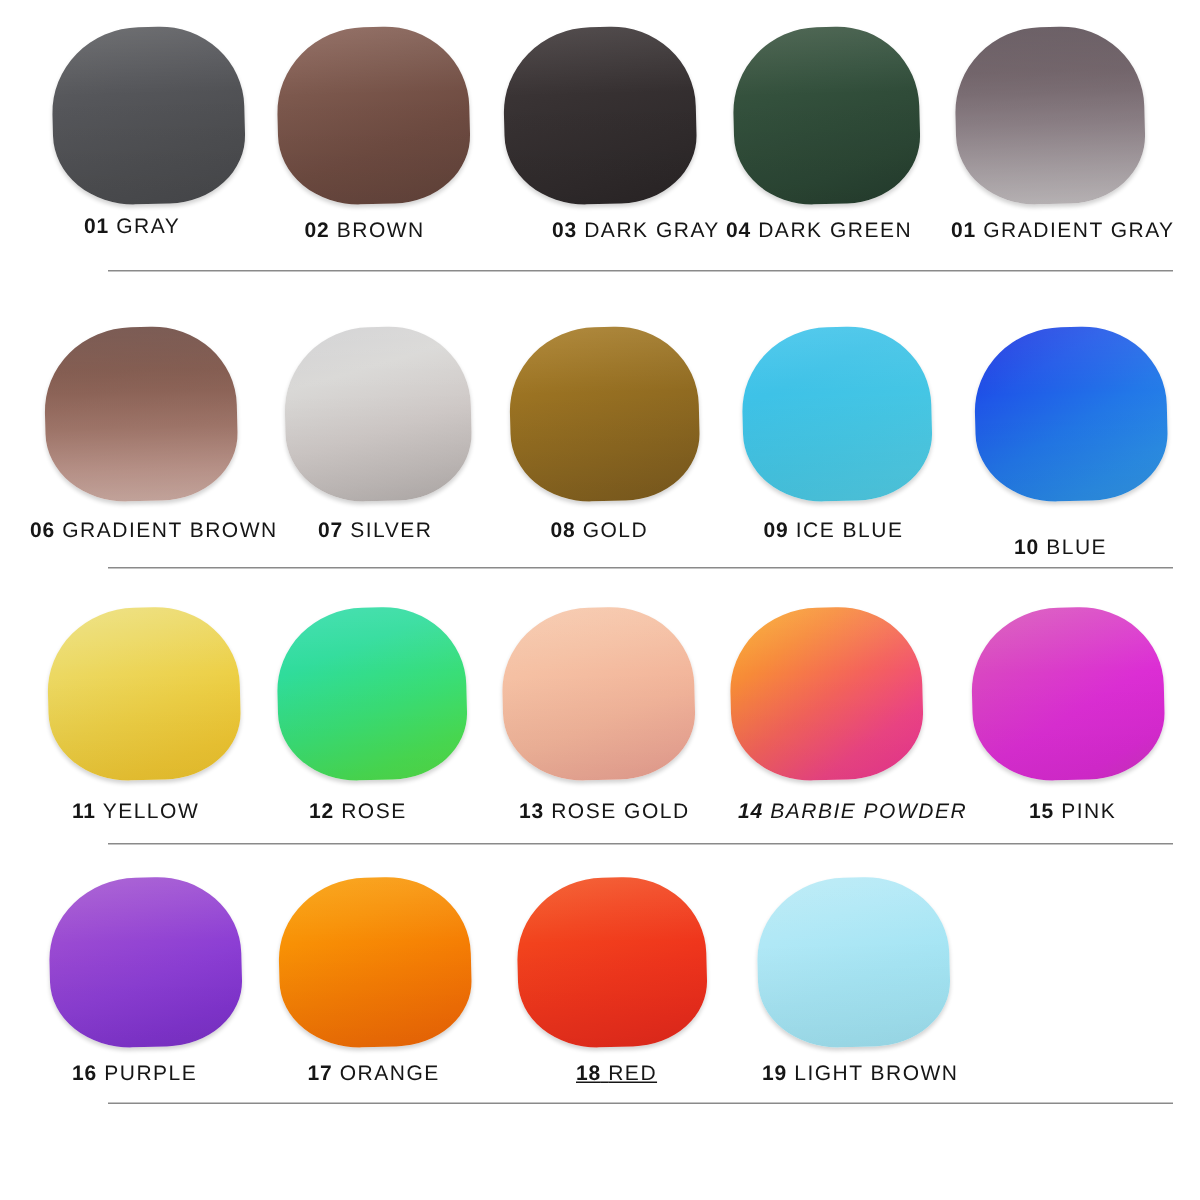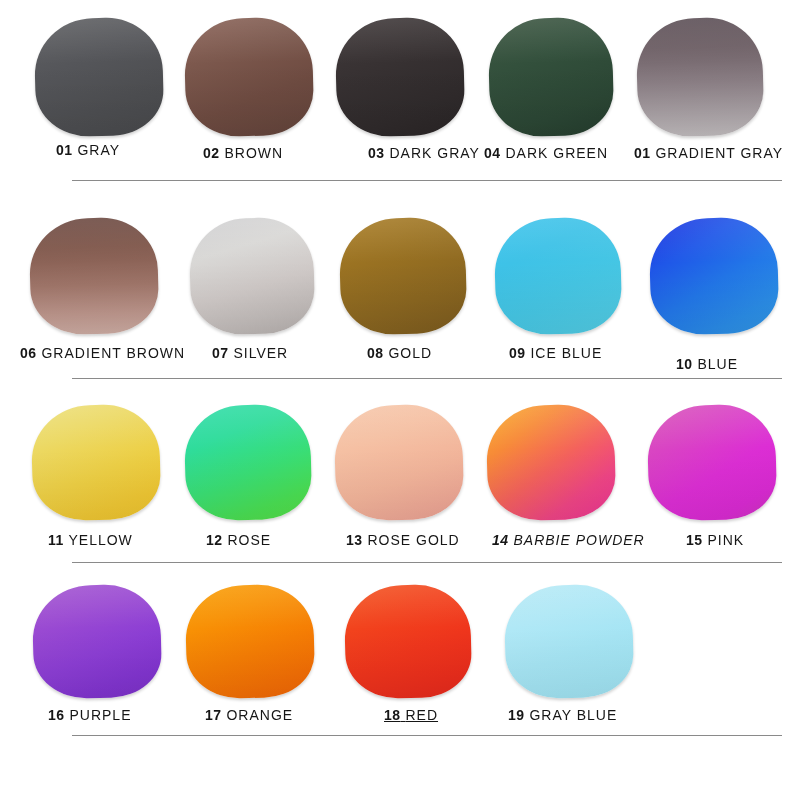--- a/index.html
+++ b/index.html
@@ -157,15 +157,15 @@
       <div class="lens" style="background: linear-gradient(160deg, rgb(249, 160, 7) 0%, rgb(248, 145, 5) 28%, rgb(245, 125, 4) 58%, rgb(242, 110, 5) 82%, rgb(239, 100, 6) 100%);"></div>
     </div>
     <div class="lens-label" style="left: 205px; top: 707px;"><span class="num">17</span> <span class="nm">ORANGE</span></div>
     <div class="lens-cell" style="left: 345px; top: 585px; width: 126px; height: 113px;">
       <div class="lens" style="background: linear-gradient(160deg, rgb(243, 84, 32) 0%, rgb(242, 67, 29) 28%, rgb(239, 53, 28) 58%, rgb(234, 45, 28) 82%, rgb(228, 40, 28) 100%);"></div>
     </div>
     <div class="lens-label" style="left: 384px; top: 707px; text-decoration: underline;"><span class="num">18</span> <span class="nm">RED</span></div>
     <div class="lens-cell" style="left: 505px; top: 585px; width: 128px; height: 113px;">
       <div class="lens" style="background: linear-gradient(160deg, rgb(184, 234, 245) 0%, rgb(176, 232, 246) 28%, rgb(166, 229, 244) 58%, rgb(161, 227, 242) 82%, rgb(159, 224, 240) 100%);"></div>
     </div>
-    <div class="lens-label" style="left: 508px; top: 707px;"><span class="num">19</span> <span class="nm">GRAY BLUE</span></div>
+    <div class="lens-label" style="left: 508px; top: 707px;"><span class="num">19</span> <span class="nm">LIGHT BROWN</span></div>
     <div class="row-divider" style="top: 735px; background: rgb(138, 138, 138);"></div>
   </div>
 
 </body></html>

